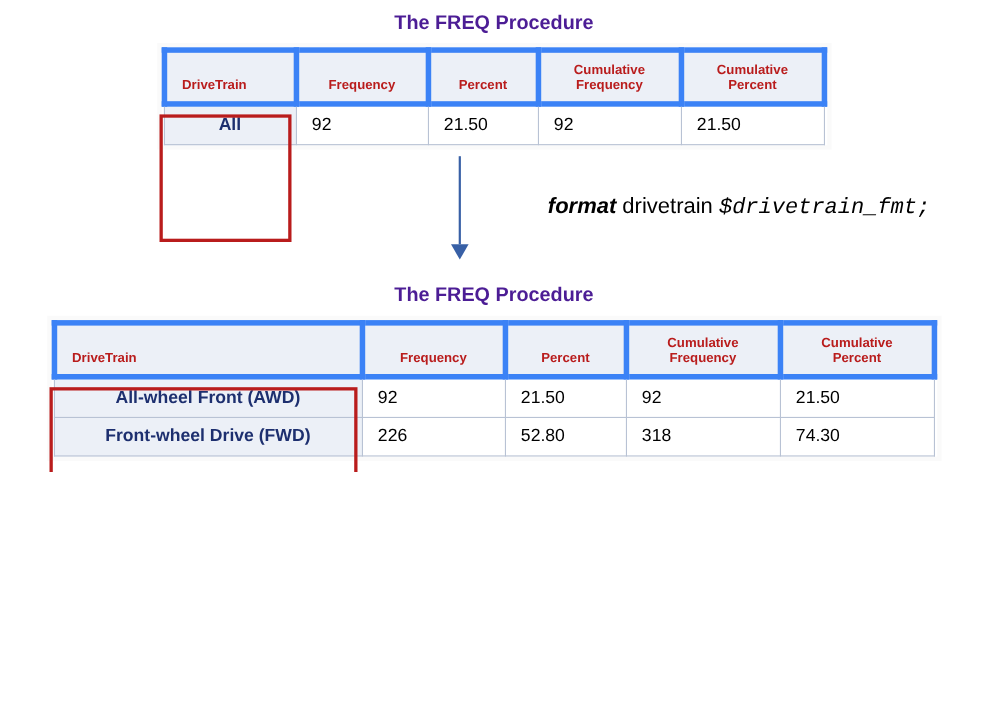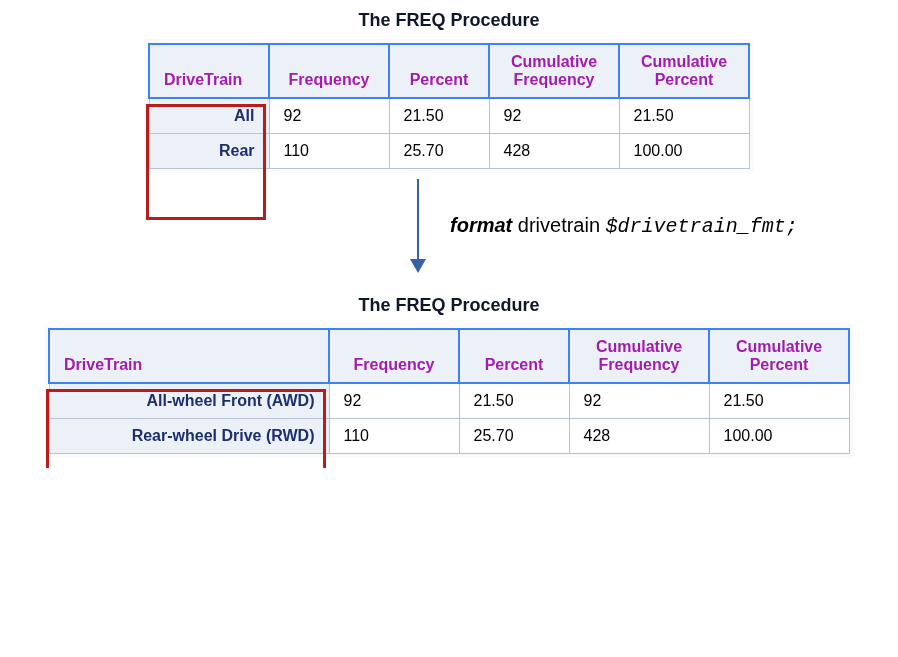--- a/index.html
+++ b/index.html
@@ -8,56 +8,56 @@
     body {
       font-family: Arial, Helvetica, sans-serif;
       background: #ffffff;
       margin: 0;
       padding: 10px;
       width: 898px;
     }
     .freq-title {
       text-align: center;
       font-weight: bold;
-      color: #0f172a;
+      color: #4c1d95;
       font-size: 18px;
       margin-bottom: 8px;
     }
     .table-wrap {
       display: flex;
       justify-content: center;
     }
     table.freq {
       border-collapse: collapse;
       background: #ffffff;
     }
     table.freq th {
       background: #ecf0f7;
-      color: #a21caf;
+      color: #b91c1c;
       font-weight: bold;
-      border: 2px solid #3b82f6;
+      border: 5px solid #3b82f6;
       padding: 8px 14px;
-      font-size: 16px;
+      font-size: 12px;
       text-align: center;
       vertical-align: bottom;
     }
     table.freq th.left-header {
       text-align: left;
     }
     table.freq td {
       border: 1px solid #b8c2d4;
       padding: 8px 14px;
       font-size: 16px;
       text-align: left;
     }
     table.freq td.cat {
       background: #ecf0f7;
       color: #1d2f6f;
       font-weight: bold;
-      text-align: right;
+      text-align: center;
     }
     .highlight-box {
       position: absolute;
       border: 3px solid #b91c1c;
       pointer-events: none;
     }
     .table-container {
       position: relative;
       display: inline-block;
       background:#fafafa;
@@ -93,20 +93,21 @@
     }
     .format-text {
       position: absolute;
       left: 440px;
       top: 35px;
       font-size: 20px;
       font-style: italic;
     }
     .format-text .fkw {
       font-weight: bold;
+      margin-left: 48px;
     }
     .format-text .fvar {
       font-style: normal;
     }
     .format-text .ffmt {
       font-style: italic;
       font-family: Liberation Mono, monospace;
     }
     .section1 {
       margin-bottom: 0px;
@@ -132,27 +133,20 @@
             <th style="width:130px"><span>Cumulative</span><br><span>Percent</span></th>
           </tr>
         </thead>
         <tbody>
           <tr>
             <td class="cat">All</td>
             <td>92</td>
             <td>21.50</td>
             <td>92</td>
             <td>21.50</td>
-          </tr>
-          <tr>
-            <td class="cat">Rear</td>
-            <td>110</td>
-            <td>25.70</td>
-            <td>428</td>
-            <td>100.00</td>
           </tr>
         </tbody>
       </table>
       <div class="highlight-box" style="left:2px; top:65px; width:120px; height:116px;"></div>
     </div>
   </div>
 </div>
 
 <div class="arrow-section">
   <div class="arrow">
@@ -180,24 +174,24 @@
         </thead>
         <tbody>
           <tr>
             <td class="cat">All-wheel Front (AWD)</td>
             <td>92</td>
             <td>21.50</td>
             <td>92</td>
             <td>21.50</td>
           </tr>
           <tr>
-            <td class="cat">Rear-wheel Drive (RWD)</td>
-            <td>110</td>
-            <td>25.70</td>
-            <td>428</td>
-            <td>100.00</td>
+            <td class="cat">Front-wheel Drive (FWD)</td>
+            <td>226</td>
+            <td>52.80</td>
+            <td>318</td>
+            <td>74.30</td>
           </tr>
         </tbody>
       </table>
       <div class="highlight-box" style="left:2px; top:65px; width:280px; height:116px;"></div>
     </div>
   </div>
 </div>
 
 </body></html>

